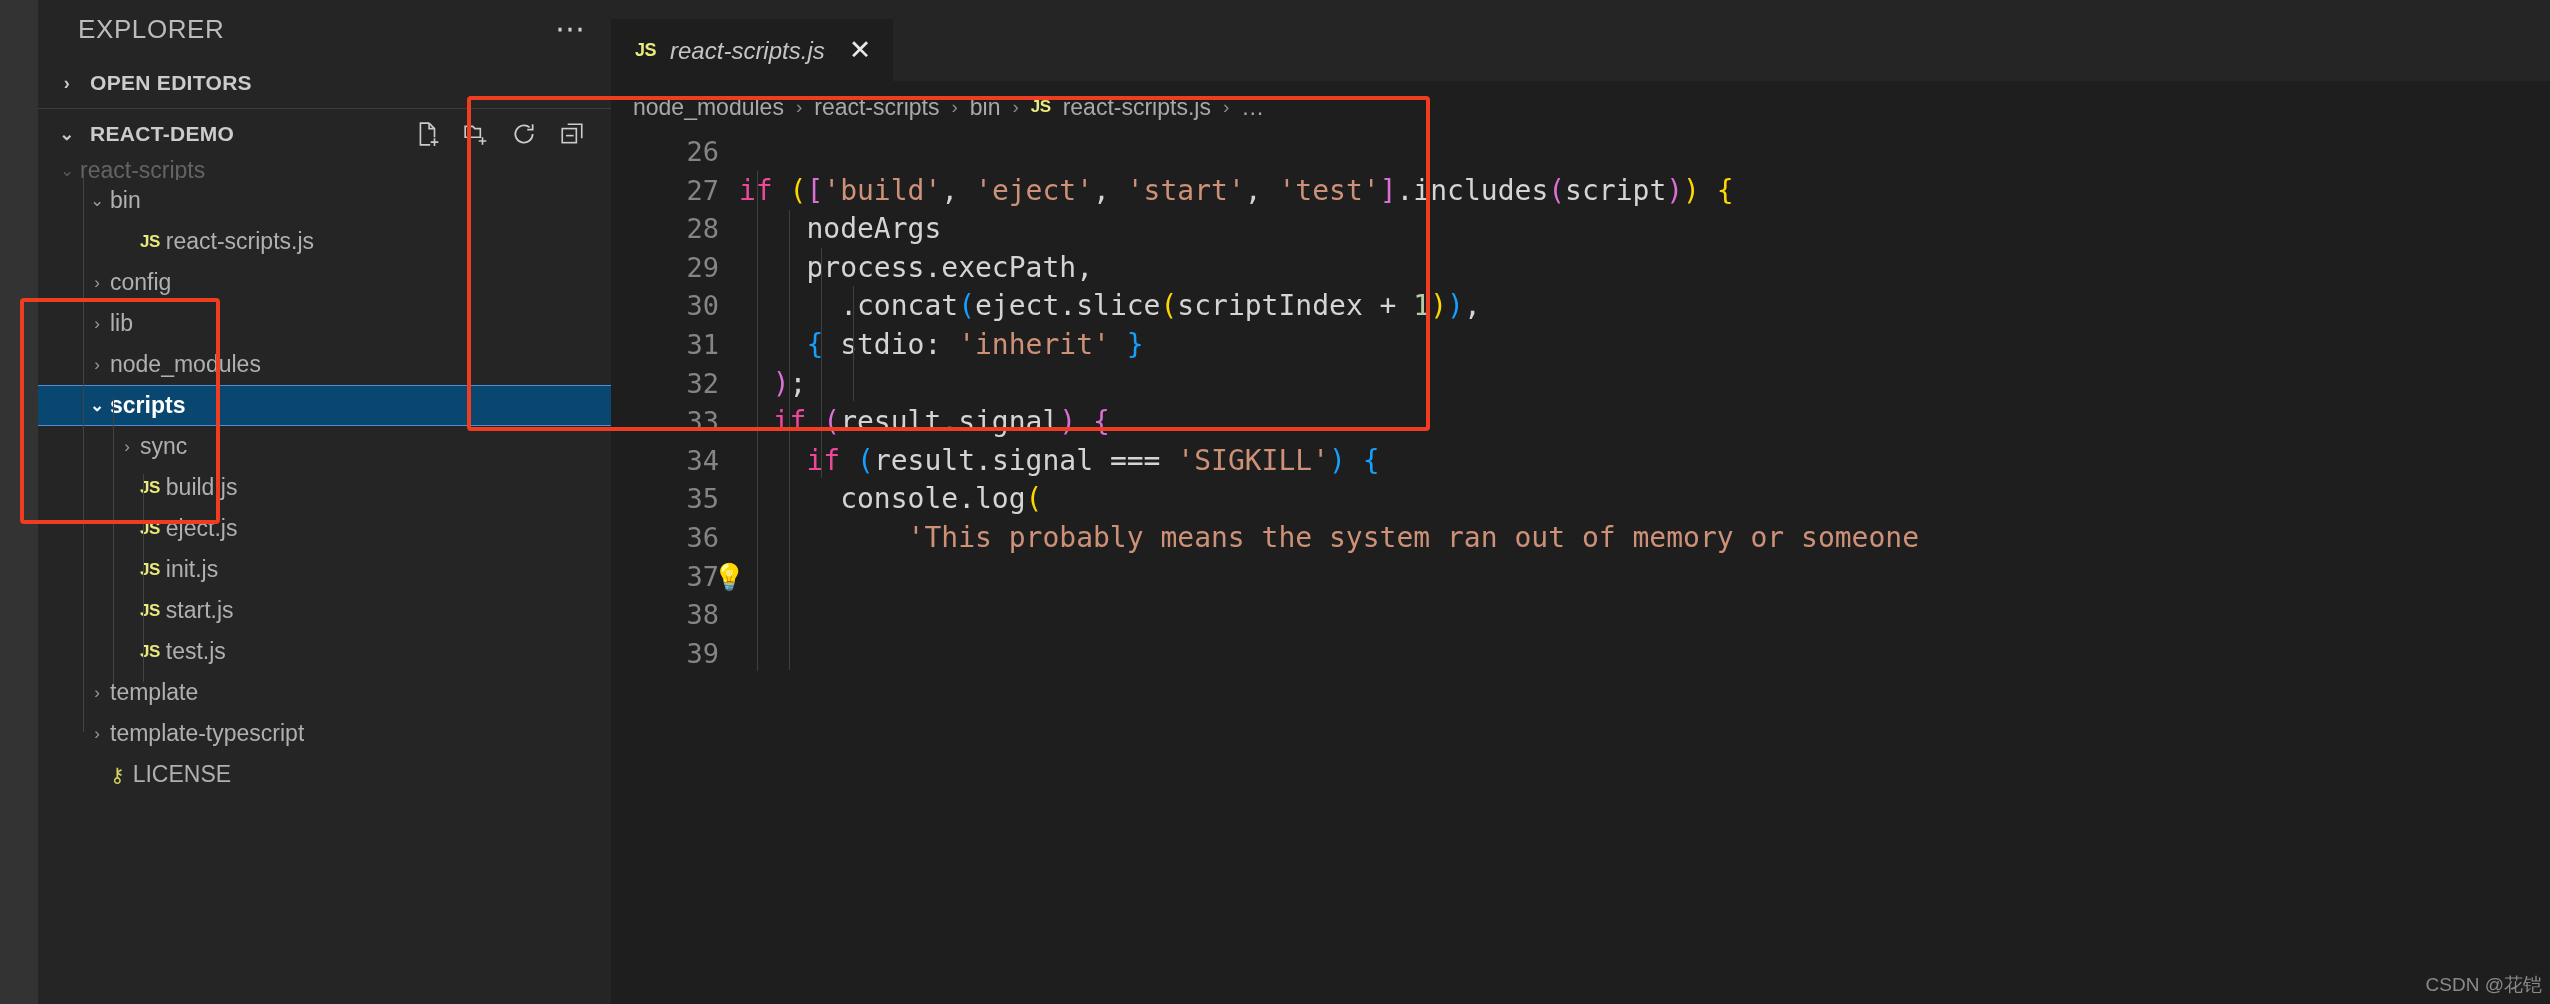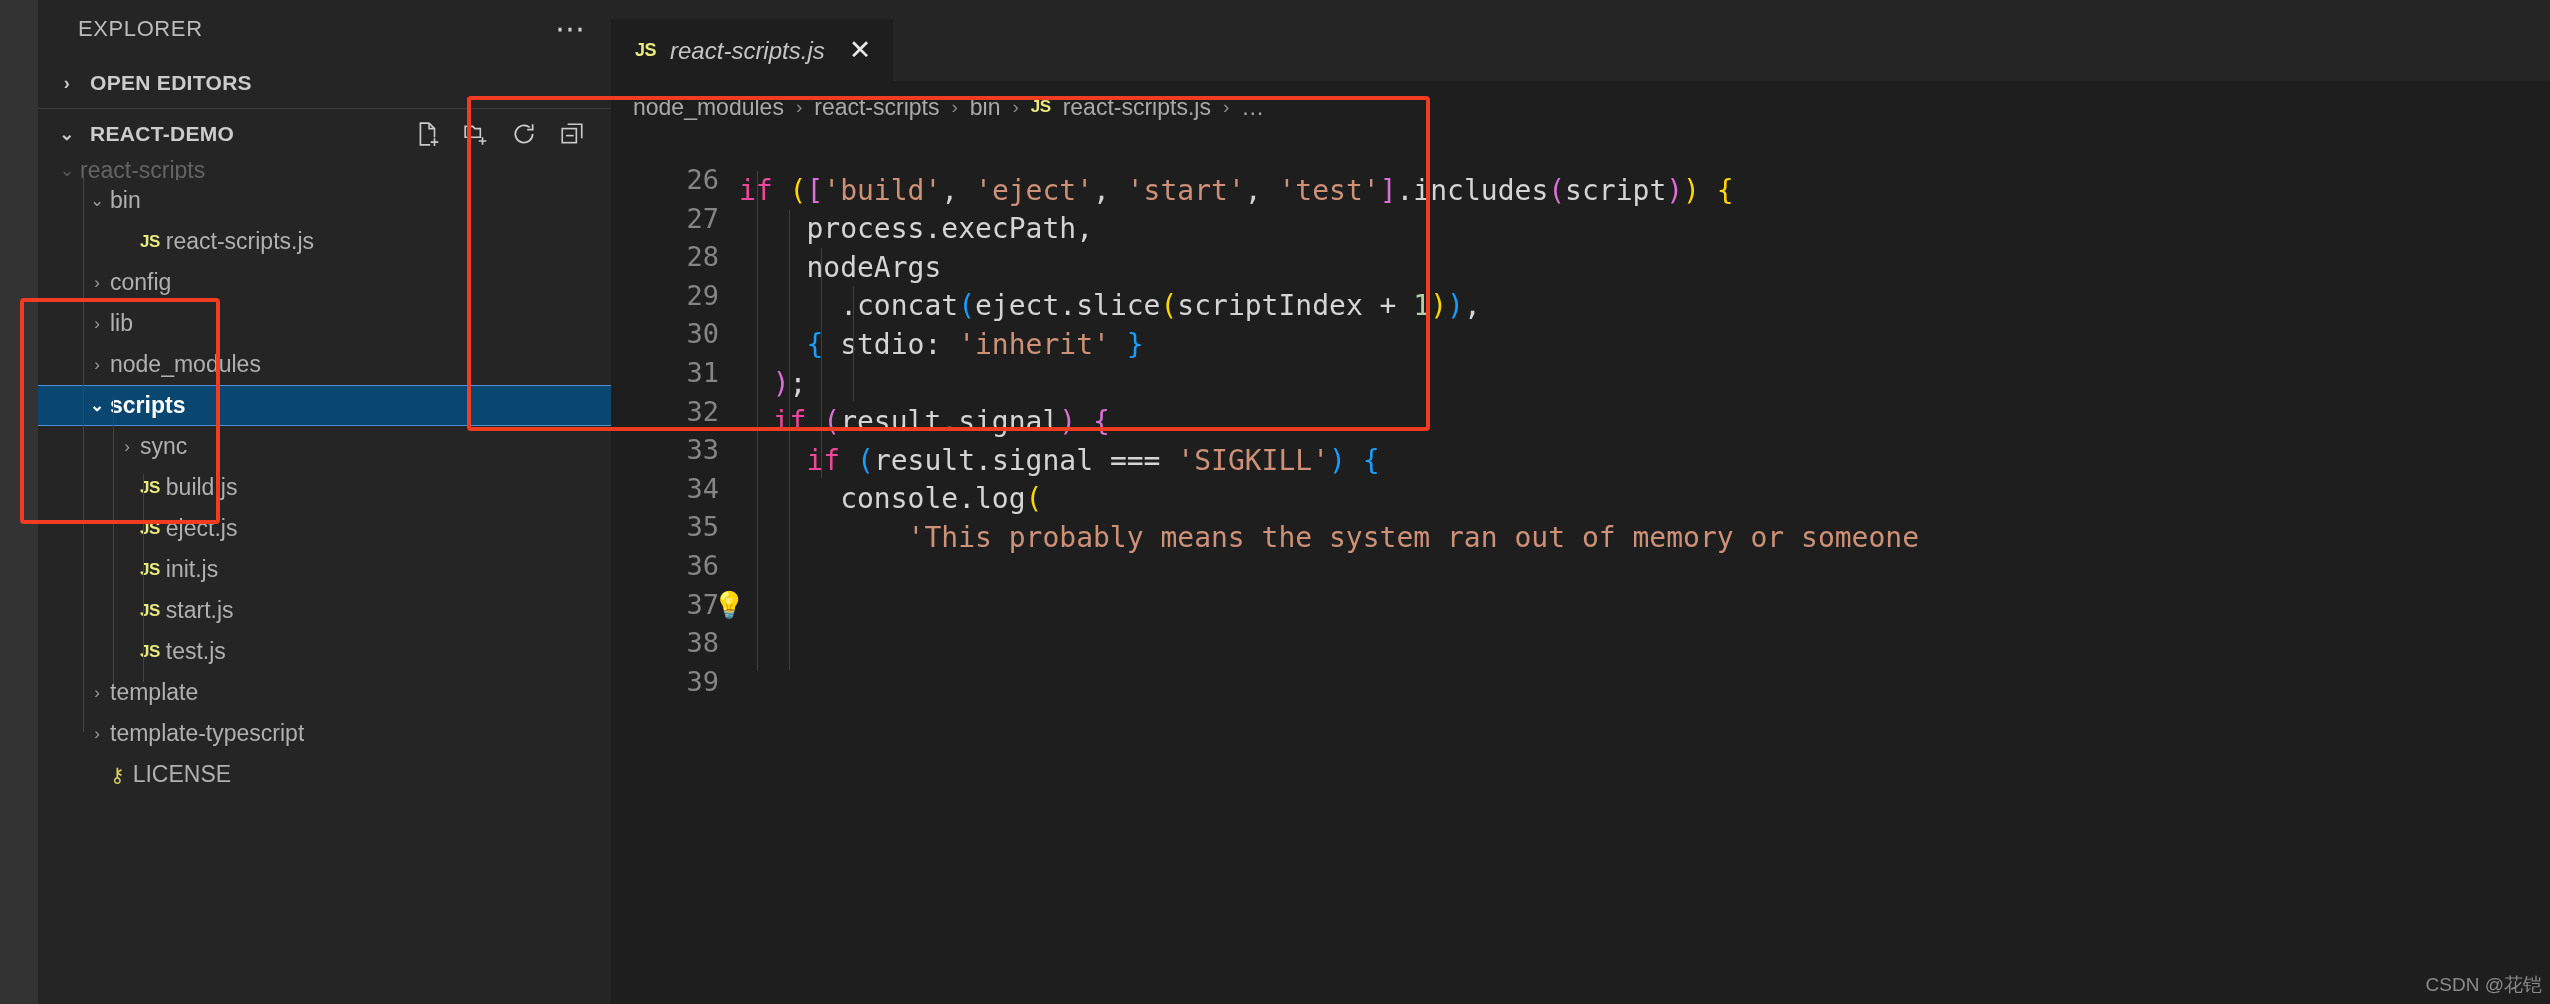--- a/index.html
+++ b/index.html
@@ -20,21 +20,21 @@
   .sidebar {
     width: 573px; flex: 0 0 573px; height: 1004px;
     background: #252526; display: flex; flex-direction: column;
     position: relative;
   }
   .sidebar-title {
     height: 58px; display: flex; align-items: center;
     padding: 0 24px 0 40px; justify-content: space-between;
   }
   .sidebar-title .txt {
-    font-size: 22px; letter-spacing: 0.6px; color: #bbbbbb; font-weight: 400;
+    font-size: 26px; letter-spacing: 0.6px; color: #bbbbbb; font-weight: 400;
   }
   .kebab { color: #cccccc; font-size: 30px; line-height: 12px; letter-spacing: 2px; }
 
   .section-head {
     height: 50px; display: flex; align-items: center; gap: 10px;
     padding-left: 16px; color: #cccccc;
     font-size: 21px; font-weight: bold; letter-spacing: 0.3px;
   }
   .section-head.project {
     border-top: 1px solid #3c3c3c;
@@ -84,21 +84,21 @@
     height: 52px; display: flex; align-items: center; gap: 12px;
     padding-left: 22px; color: #a9a9a9; font-size: 23px; background:#1e1e1e;
   }
   .breadcrumb .sep { color: #8d8d8d; font-size: 19px; }
   .breadcrumb .bcjs { font-weight: bold; font-size: 17px; color:#e9e97d; letter-spacing:-0.5px;}
 
   
   .code-area { flex: 1; position: relative; overflow: hidden; display: flex;
                font-family: "DejaVu Sans Mono", "Liberation Mono", monospace; }
   .gutter { width: 128px; flex: 0 0 128px; text-align: right; padding-right: 20px;
-            color: #858585; font-size: 27px; padding-top: 0; margin-top: 28px; }
+            color: #858585; font-size: 27px; padding-top: 0; }
   .gutter .ln { height: 38.6px; line-height: 38.6px; }
   .lines { position: relative; flex: 1; color: #d4d4d4; font-size: 28px; }
   .cl { height: 38.6px; line-height: 38.6px; white-space: pre; }
 
   .kw   { color: #ec4899; }     
   .str  { color: #ce9178; }     
   .num  { color: #b5cea8; }
   .p1   { color: #ffd700; }     
   .p2   { color: #da70d6; }     
   .p3   { color: #179fff; }     
@@ -286,22 +286,22 @@
           <div class="ln">34</div>
           <div class="ln">35</div>
           <div class="ln">36</div>
           <div class="ln" style="position: relative;">37<span class="bulb" style="position: absolute; left: 102px; margin-left: 0px;">💡</span></div>
           <div class="ln">38</div>
           <div class="ln">39</div>
         </div>
       <div class="lines" id="lines">
           <div class="cl"></div>
           <div class="cl"><span class="kw">if </span><span class="p1">(</span><span class="p2">[</span><span class="str">'build'</span><span class="plain">, </span><span class="str">'eject'</span><span class="plain">, </span><span class="str">'start'</span><span class="plain">, </span><span class="str">'test'</span><span class="p2">]</span><span class="plain">.includes</span><span class="p2">(</span><span class="plain">script</span><span class="p2">)</span><span class="p1">)</span><span class="p1"> {</span></div>
+          <div class="cl"><span class="plain">    nodeArgs</span></div>
           <div class="cl"><span class="plain">    process.execPath,</span></div>
-          <div class="cl"><span class="plain">    nodeArgs</span></div>
           <div class="cl"><span class="plain">      .concat</span><span class="p3">(</span><span class="plain">eject.slice</span><span class="p1">(</span><span class="plain">scriptIndex + </span><span class="num">1</span><span class="p1">)</span><span class="p3">)</span><span class="plain">,</span></div>
           <div class="cl"><span class="plain">    </span><span class="p3">{</span><span class="plain"> stdio: </span><span class="str">'inherit'</span><span class="plain"> </span><span class="p3">}</span></div>
           <div class="cl"><span class="plain">  </span><span class="p2">)</span><span class="plain">;</span></div>
           <div class="cl"><span class="plain">  </span><span class="kw">if </span><span class="p2">(</span><span class="plain">result.signal</span><span class="p2">)</span><span class="p2"> {</span></div>
           <div class="cl"><span class="plain">    </span><span class="kw">if </span><span class="p3">(</span><span class="plain">result.signal === </span><span class="str">'SIGKILL'</span><span class="p3">)</span><span class="p3"> {</span></div>
           <div class="cl"><span class="plain">      console.log</span><span class="p1">(</span></div>
           <div class="cl"><span class="plain">          </span><span class="str">'This probably means the system ran out of memory or someone</span></div>
           <div class="cguide" style="left: 18px; top: 38px; height: 500px;"></div>
           <div class="cguide" style="left: 50px; top: 77px; height: 460px;"></div>
           <div class="cguide" style="left: 82px; top: 115px; height: 230px;"></div>

